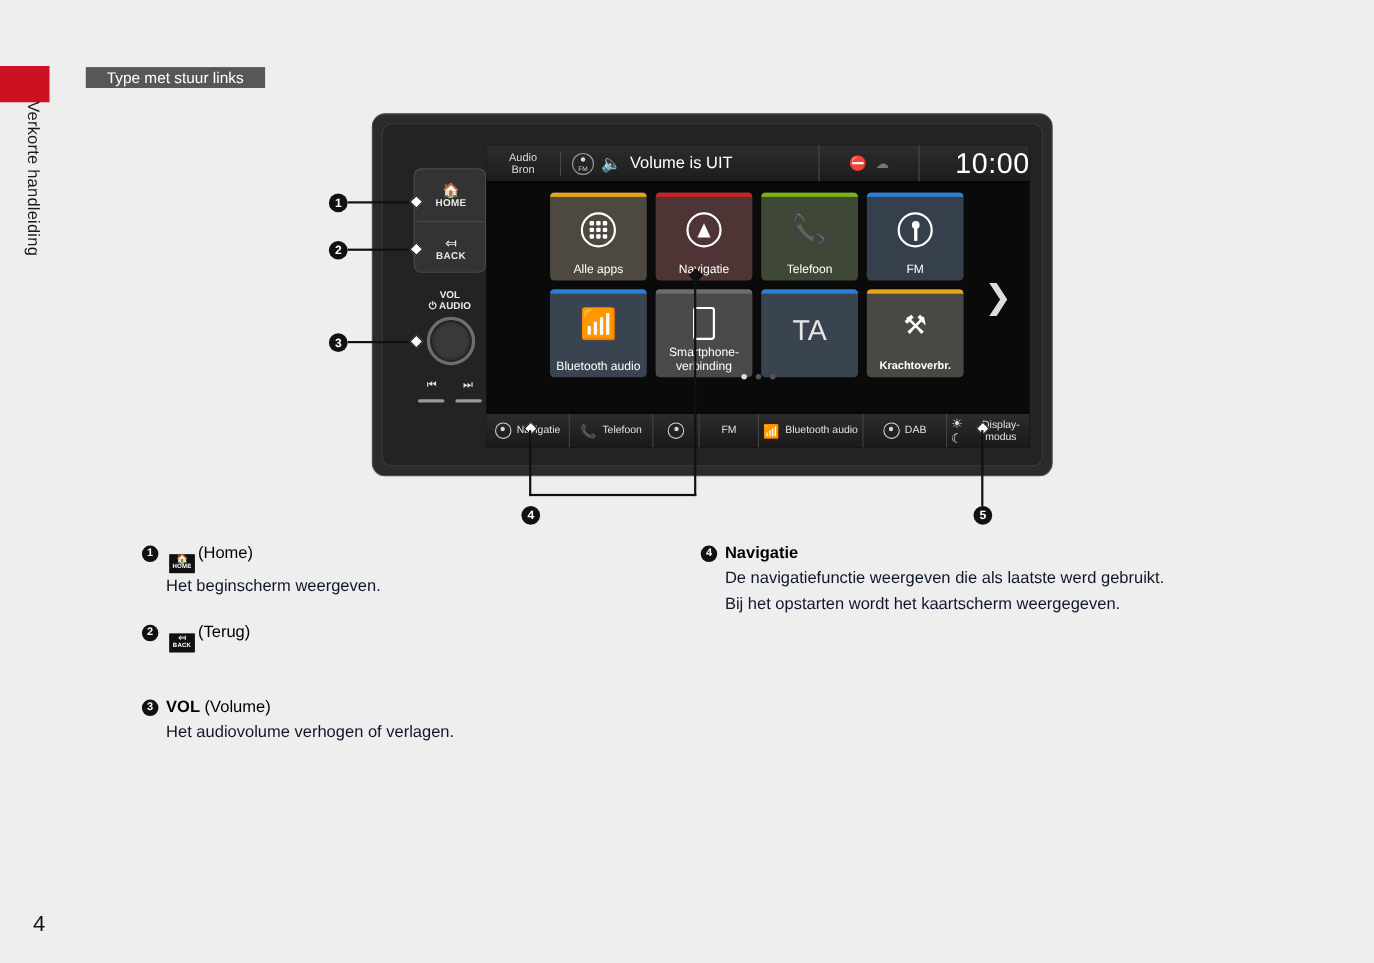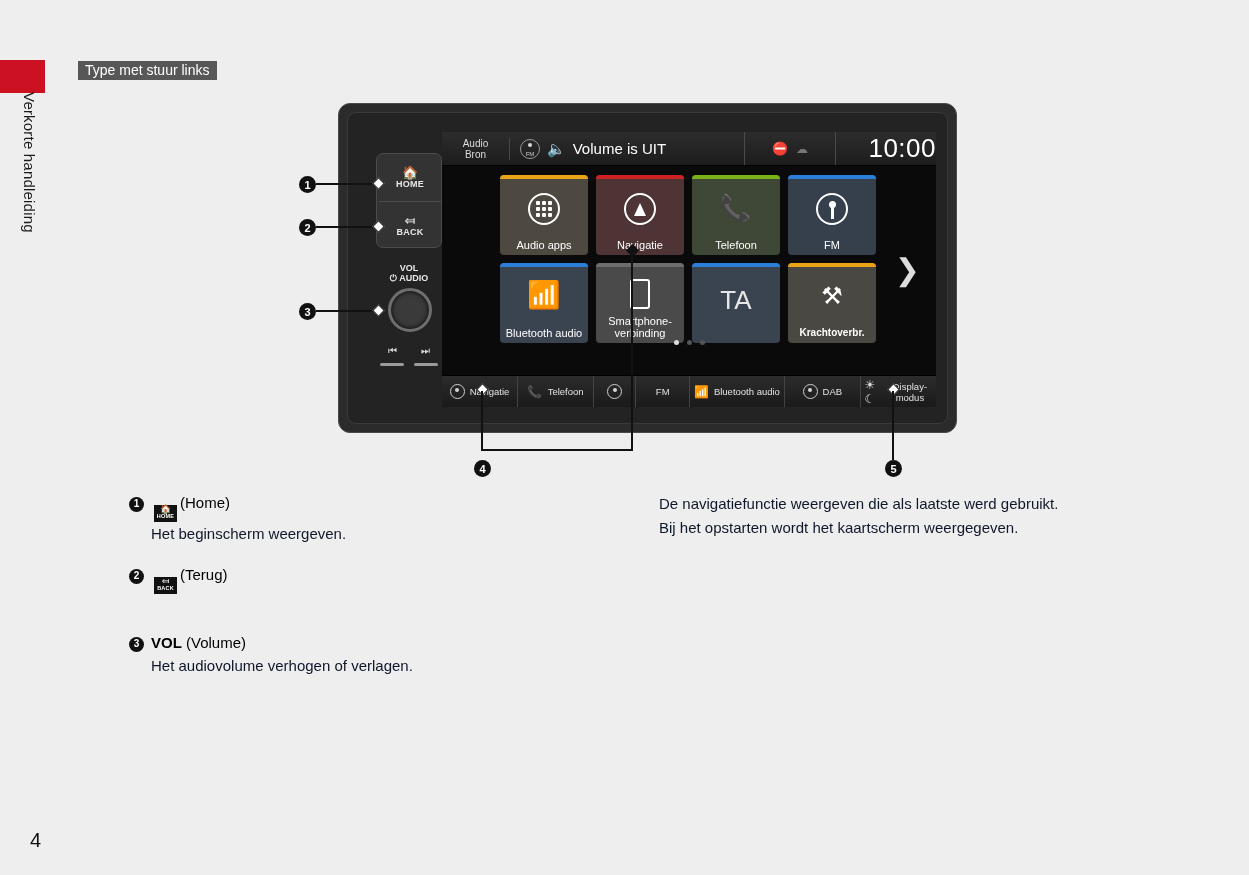--- a/index.html
+++ b/index.html
@@ -22,21 +22,21 @@
     font-size: 15px; color: #1a1a1a; letter-spacing: .2px;
     transform: rotate(90deg); transform-origin: center center;
     text-align: left; white-space: nowrap;
   }
 
   
   .hdr-chip {
     position: absolute; left: 78px; top: 61px; height: 19px;
     background: #575757; color: #fff;
     font-size: 14px; line-height: 19px;
-    padding: 0 7px; white-space: nowrap;
+    padding: 0 19px; white-space: nowrap;
   }
 
   
   .device {
     position: absolute; left: 338px; top: 103px; width: 619px; height: 330px;
     background: #2b2b2b; border-radius: 12px;
     border: 1px solid #4a4a4a;
   }
   .device-inner {
     position: absolute; left: 8px; top: 8px; right: 8px; bottom: 8px;
@@ -268,21 +268,21 @@
                     <i></i>
                     <i></i>
                     <i></i>
                     <i></i>
                     <i></i>
                     <i></i>
                     <i></i>
                     <i></i>
                   </span>
               </div>
-              <div class="cap">Audio apps</div>
+              <div class="cap">Alle apps</div>
             </div>
             <div class="tile t-red">
               <div class="ico ring">
                   <span class="navtri"></span>
                 </div>
               <div class="cap">Navigatie</div>
             </div>
             <div class="tile t-green">
               <div class="ico" style="font-size:26px;margin-bottom:14px">📞</div>
               <div class="cap">Telefoon</div>
@@ -398,20 +398,23 @@
   </div>
 
   <div class="leg-item" style="left:129px; top:632px;">
     <div class="leg-head">
       <span class="leg-num">3</span><b>VOL</b> <span>(Volume)</span>
     </div>
     <div class="leg-body">Het audiovolume verhogen of verlagen.</div>
   </div>
 
   <div class="leg-item" style="left:637px; top:492px; width:560px;">
+    <div class="leg-head">
+      <span class="leg-num">4</span><b>Navigatie</b>
+    </div>
     <div class="leg-body">De navigatiefunctie weergeven die als laatste werd gebruikt.</div>
     <div class="leg-body">Bij het opstarten wordt het kaartscherm weergegeven.</div>
   </div>
 
 
   <div class="pagenum">4</div>
 
 </div>
 
 </body></html>

